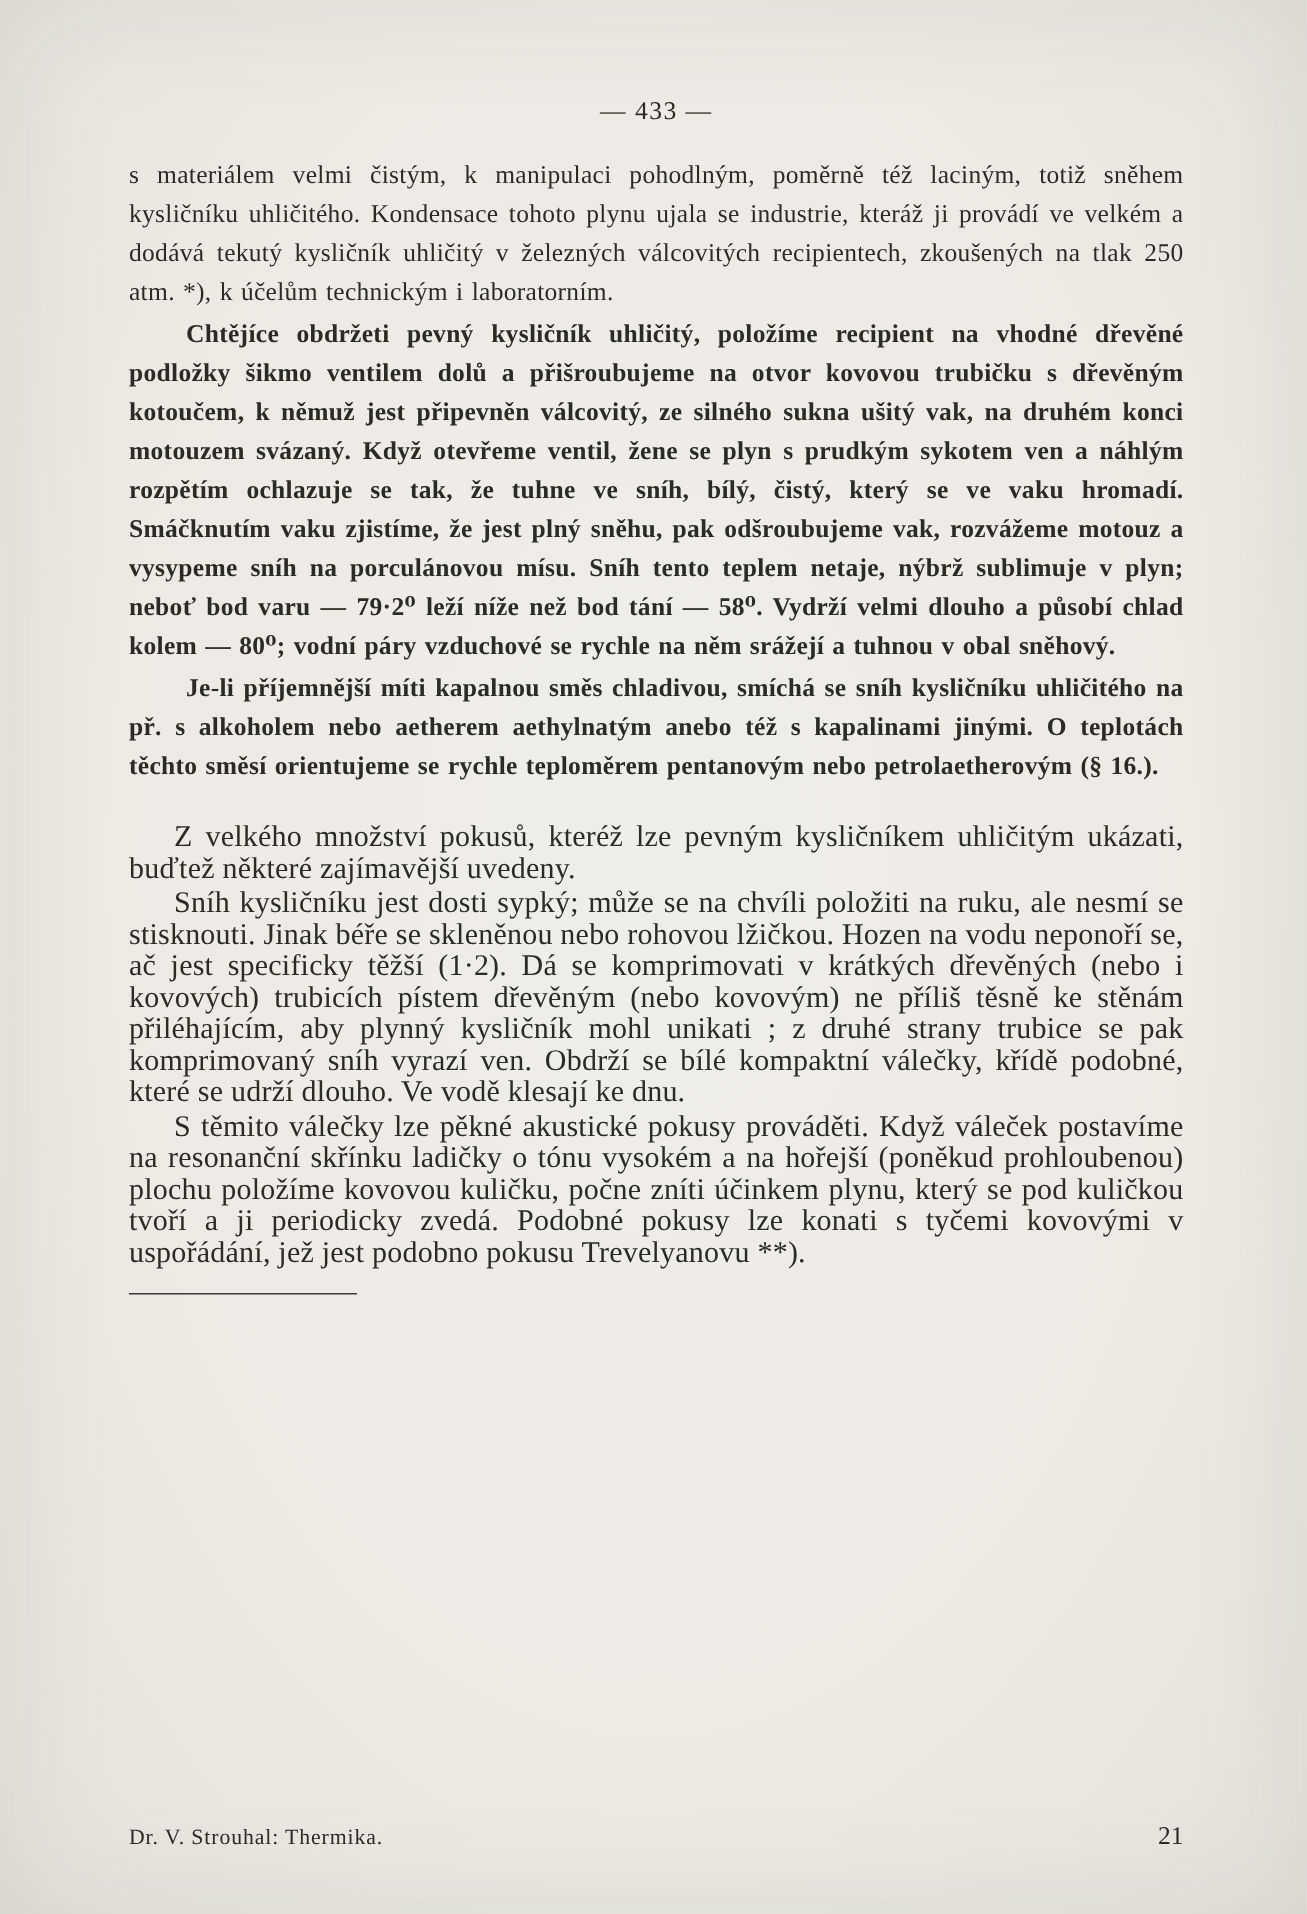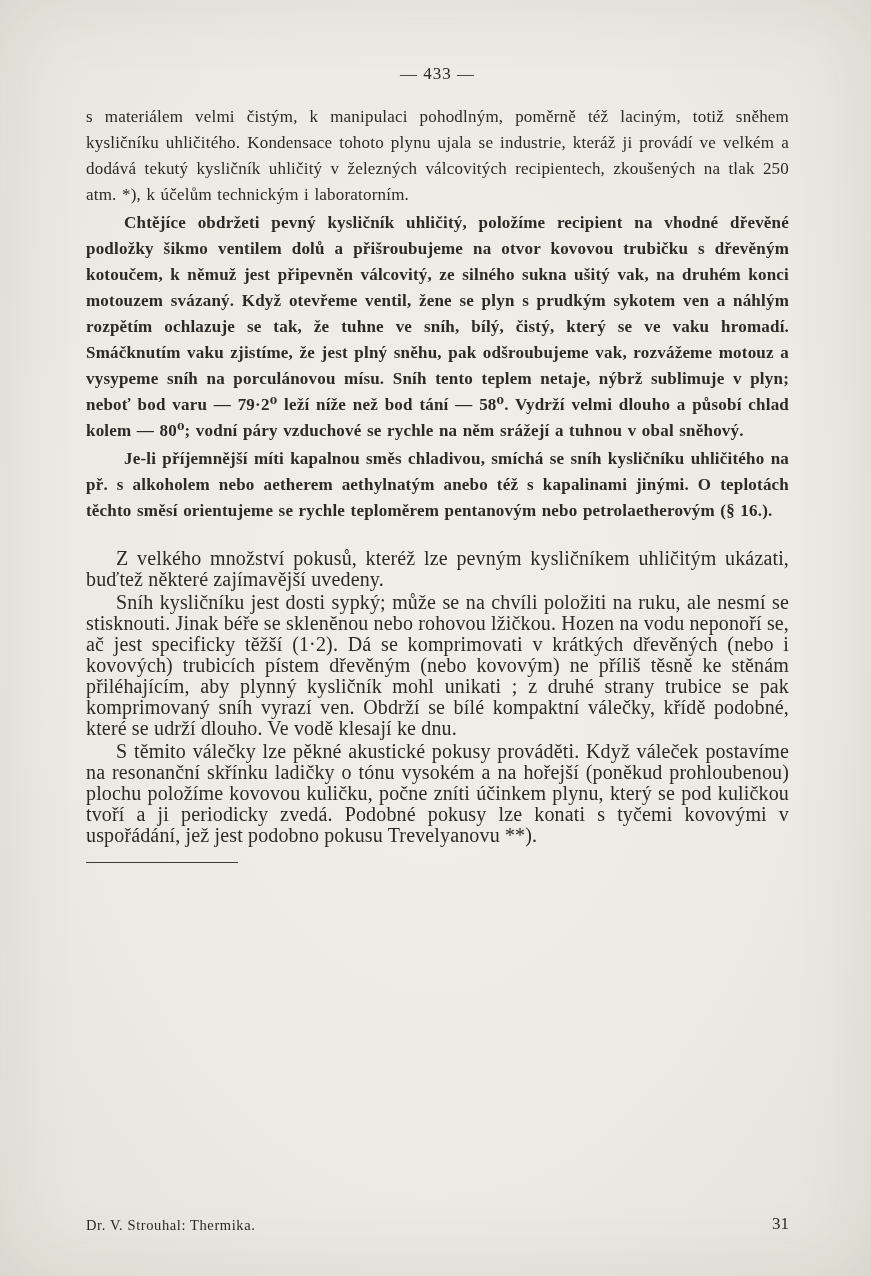--- a/index.html
+++ b/index.html
@@ -108,16 +108,16 @@
     <p>Z velkého množství pokusů, kteréž lze pevným kysličníkem uhličitým ukázati, buďtež některé zajímavější uvedeny.</p>
     <p>Sníh kysličníku jest dosti sypký; může se na chvíli položiti na ruku, ale nesmí se stisknouti. Jinak béře se skleněnou nebo rohovou lžičkou. Hozen na vodu neponoří se, ač jest specificky těžší (1·2). Dá se komprimovati v krátkých dřevěných (nebo i kovových) trubicích pístem dřevěným (nebo kovovým) ne příliš těsně ke stěnám přiléhajícím, aby plynný kysličník mohl unikati ; z druhé strany trubice se pak komprimovaný sníh vyrazí ven. Obdrží se bílé kompaktní válečky, křídě podobné, které se udrží dlouho. Ve vodě klesají ke dnu.</p>
     <p>S těmito válečky lze pěkné akustické pokusy prováděti. Když váleček postavíme na resonanční skřínku ladičky o tónu vysokém a na hořejší (poněkud prohloubenou) plochu položíme kovovou kuličku, počne zníti účinkem plynu, který se pod kuličkou tvoří a ji periodicky zvedá. Podobné pokusy lze konati s tyčemi kovovými v uspořádání, jež jest podobno pokusu Trevelyanovu **).</p>
   </section>
 
   <hr class="footnote-rule">
 
 
   <div class="page-footer">
     <span class="running-title">Dr. V. Strouhal: Thermika.</span>
-    <span class="signature-number">31</span>
+    <span class="signature-number">21</span>
   </div>
 
 </div>
 
 </body></html>

